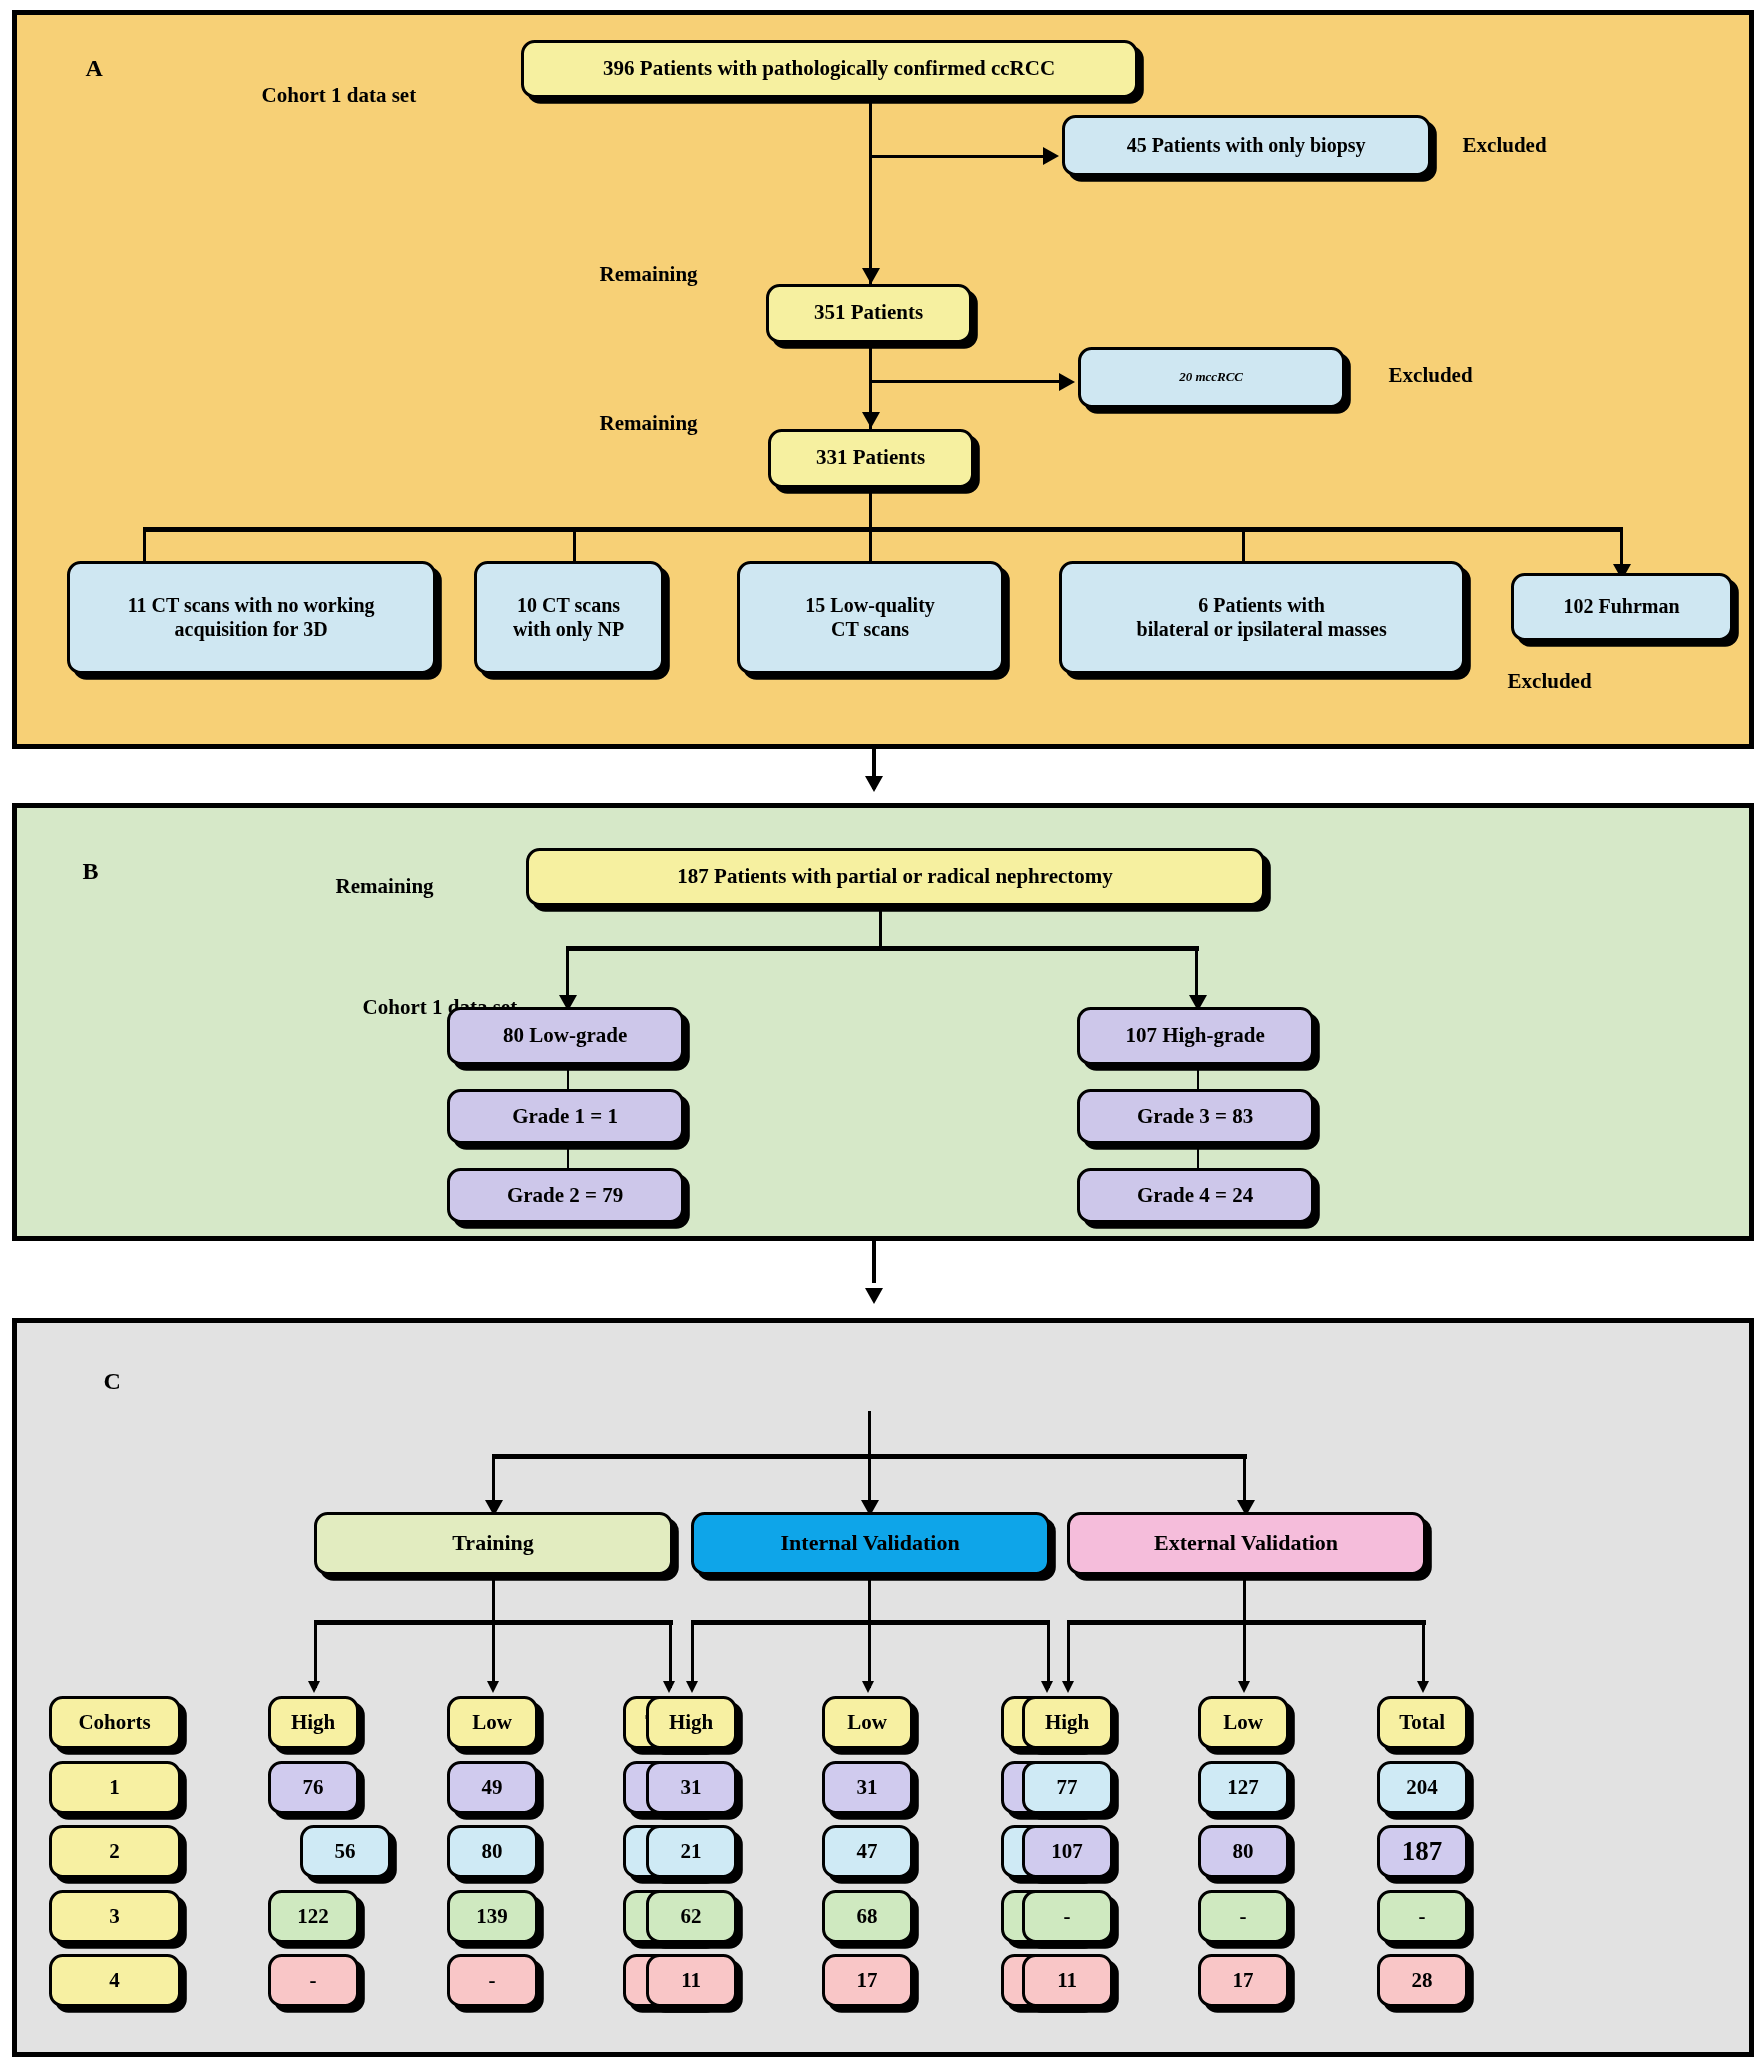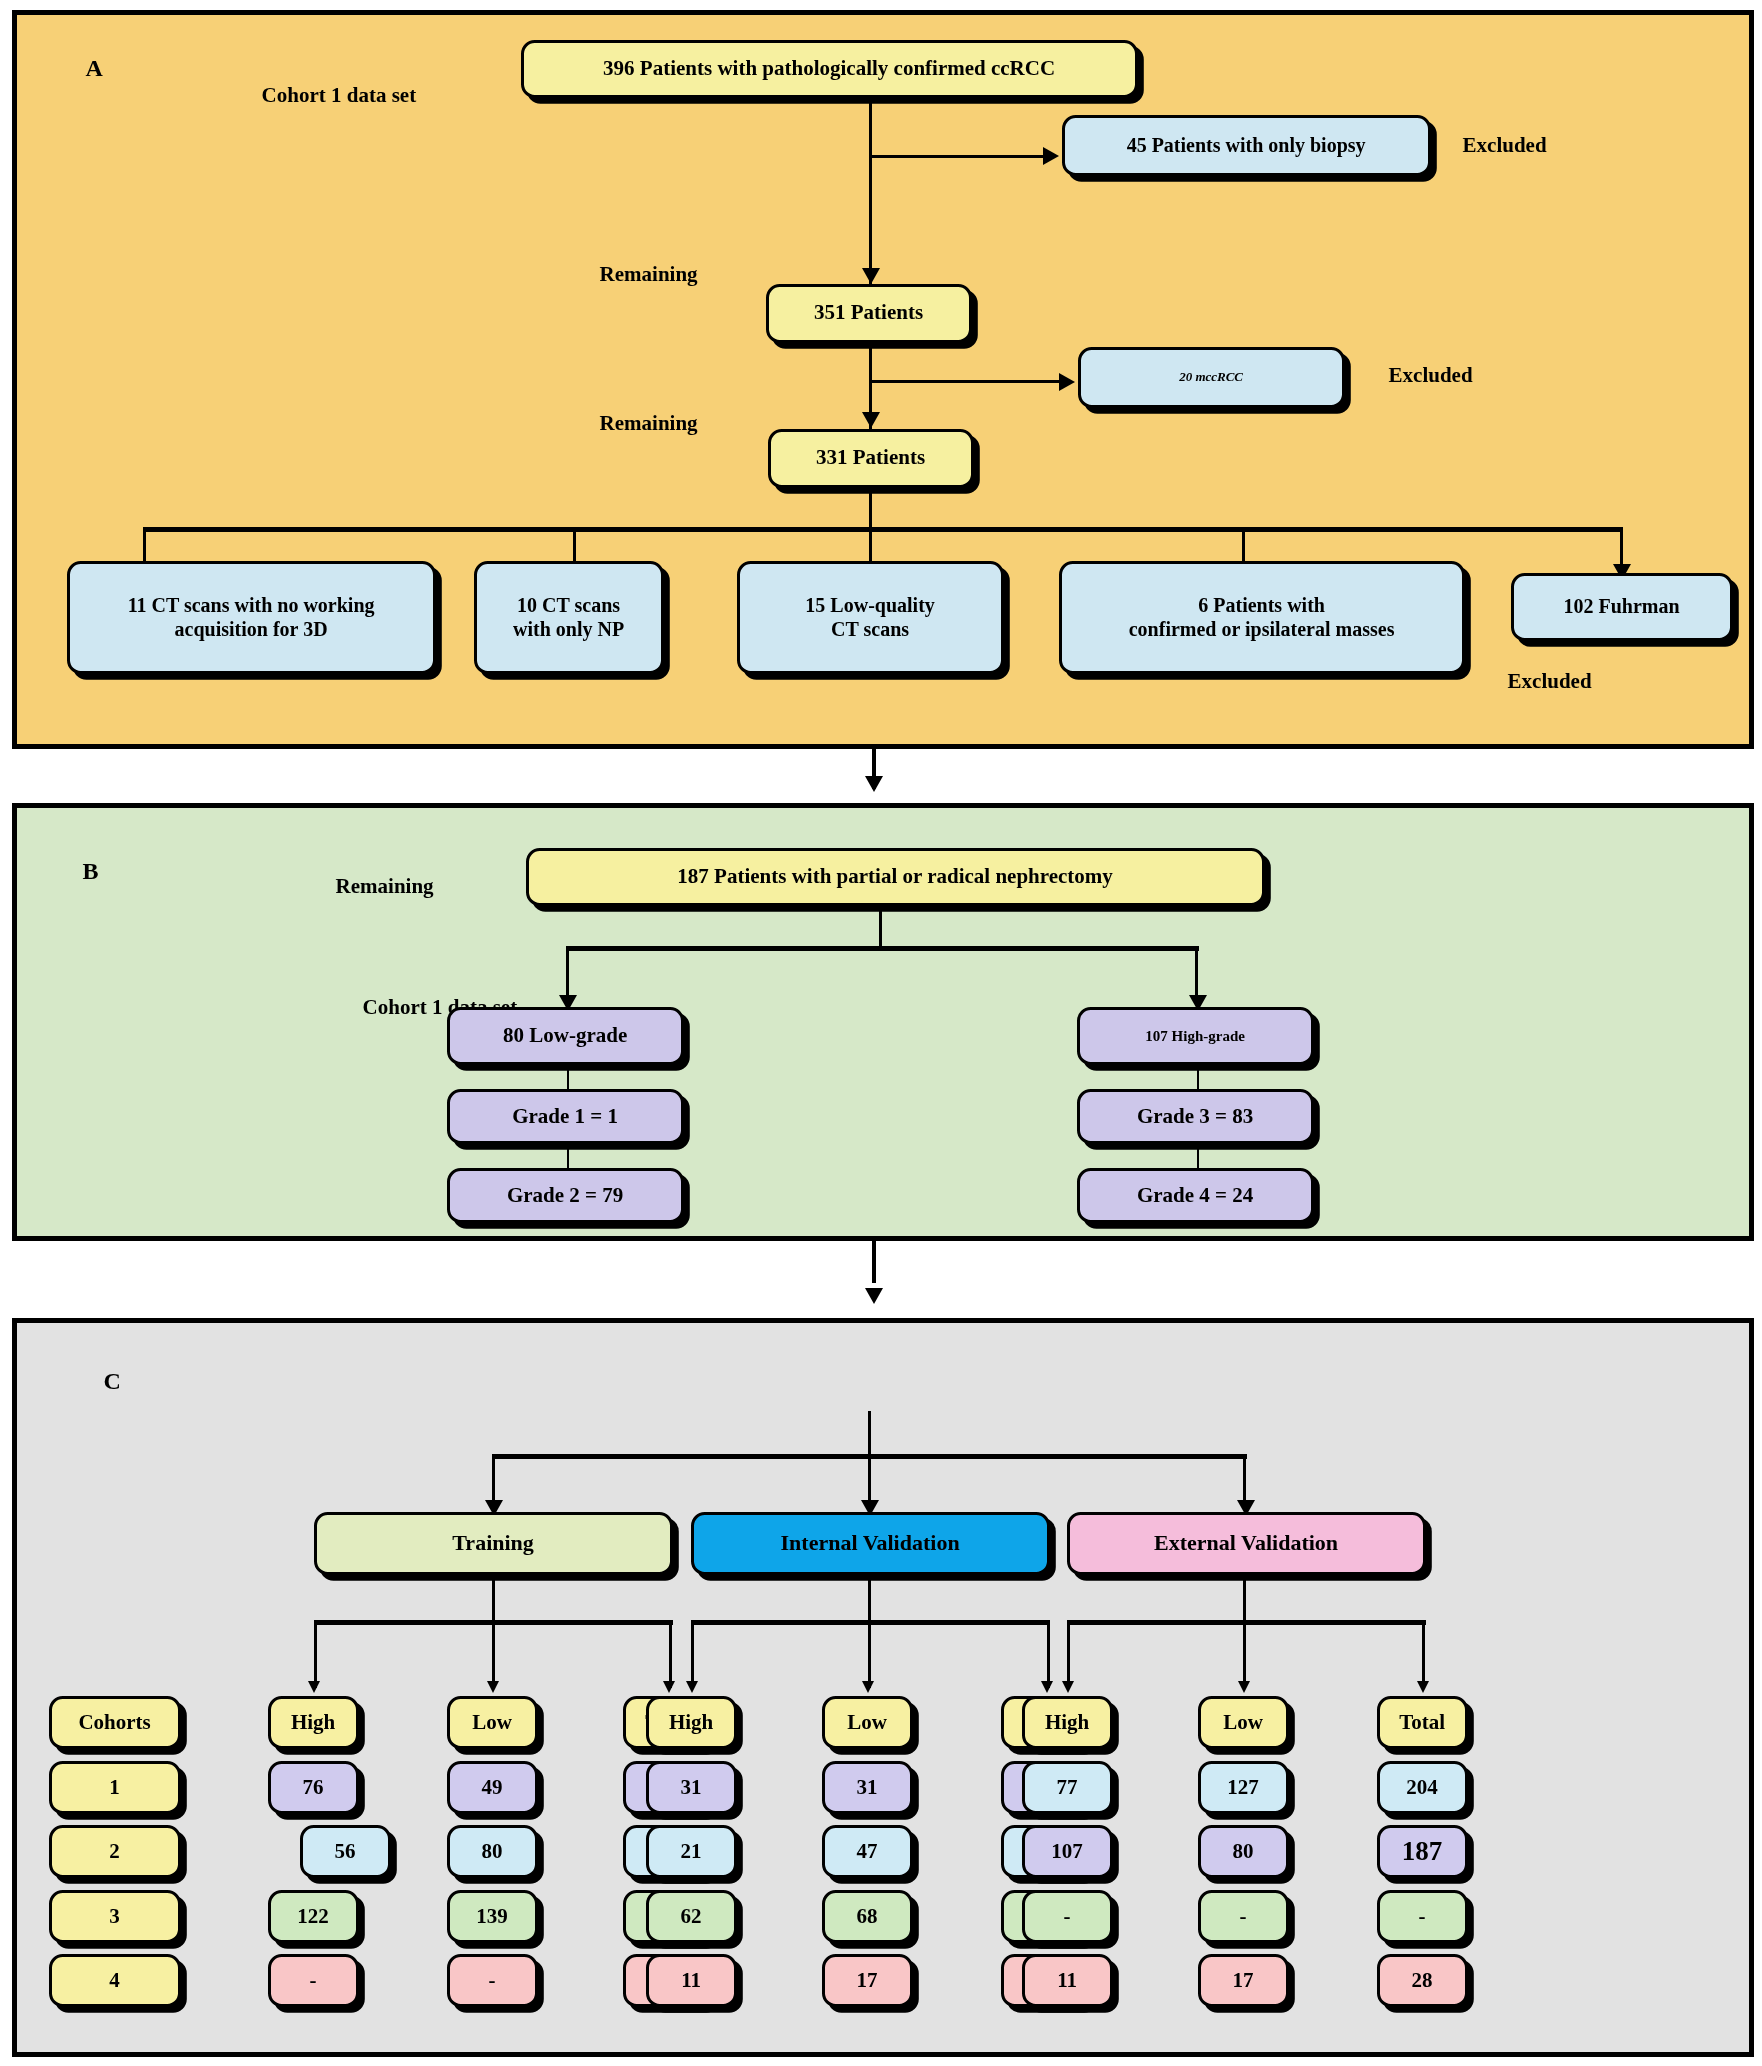--- a/index.html
+++ b/index.html
@@ -111,21 +111,21 @@
     <div class="node n-blue" style="left:457px;top:546px;width:190px;height:113px;font-size:20px;flex-direction:column;">
       <span>10 CT scans</span>
       <span>with only NP</span>
     </div>
     <div class="node n-blue" style="left:720px;top:546px;width:267px;height:113px;font-size:20px;flex-direction:column;">
       <span>15 Low-quality</span>
       <span>CT scans</span>
     </div>
     <div class="node n-blue" style="left:1042px;top:546px;width:406px;height:113px;font-size:20px;flex-direction:column;">
       <span>6 Patients with</span>
-      <span>confirmed or ipsilateral masses</span>
+      <span>bilateral or ipsilateral masses</span>
     </div>
     <div class="node n-blue" style="left:1494px;top:558px;width:222px;height:68px;font-size:20px;">102 Fuhrman</div>
     <span class="plain-label" style="left:1491px;top:654px;font-size:21px;">Excluded</span>
   </div>
 
   <div class="vline" style="position:absolute;left:872px;top:748px;height:41px;"></div>
   <div class="arrow-d" style="position:absolute;left:865px;top:776px;"></div>
 
   <div class="panel" id="panel-b">
     <span class="panel-letter" style="left:66px;top:50px;">B</span>
@@ -141,21 +141,21 @@
     <div class="arrow-d" style="left:542px;top:187px;"></div>
     <div class="vline" style="left:1178px;top:138px;height:55px;"></div>
     <div class="arrow-d" style="left:1172px;top:187px;"></div>
 
     <div class="node n-purple" style="left:430px;top:199px;width:237px;height:58px;font-size:21px;">80 Low-grade</div>
     <div class="vline-thin" style="left:550px;top:258px;height:25px;"></div>
     <div class="node n-purple" style="left:430px;top:281px;width:237px;height:55px;font-size:21px;">Grade 1 = 1</div>
     <div class="vline-thin" style="left:550px;top:337px;height:25px;"></div>
     <div class="node n-purple" style="left:430px;top:360px;width:237px;height:55px;font-size:21px;">Grade 2 = 79</div>
 
-    <div class="node n-purple" style="left:1060px;top:199px;width:237px;height:58px;font-size:15px;">107 High-grade</div>
+    <div class="node n-purple" style="left:1060px;top:199px;width:237px;height:58px;font-size:21px;">107 High-grade</div>
     <div class="vline-thin" style="left:1180px;top:258px;height:25px;"></div>
     <div class="node n-purple" style="left:1060px;top:281px;width:237px;height:55px;font-size:21px;">Grade 3 = 83</div>
     <div class="vline-thin" style="left:1180px;top:337px;height:25px;"></div>
     <div class="node n-purple" style="left:1060px;top:360px;width:237px;height:55px;font-size:21px;">Grade 4 = 24</div>
   </div>
 
   <div class="vline" style="position:absolute;left:872px;top:1241px;height:42px;"></div>
   <div class="arrow-d" style="position:absolute;left:865px;top:1288px;"></div>
 
   <div class="panel" id="panel-c">

